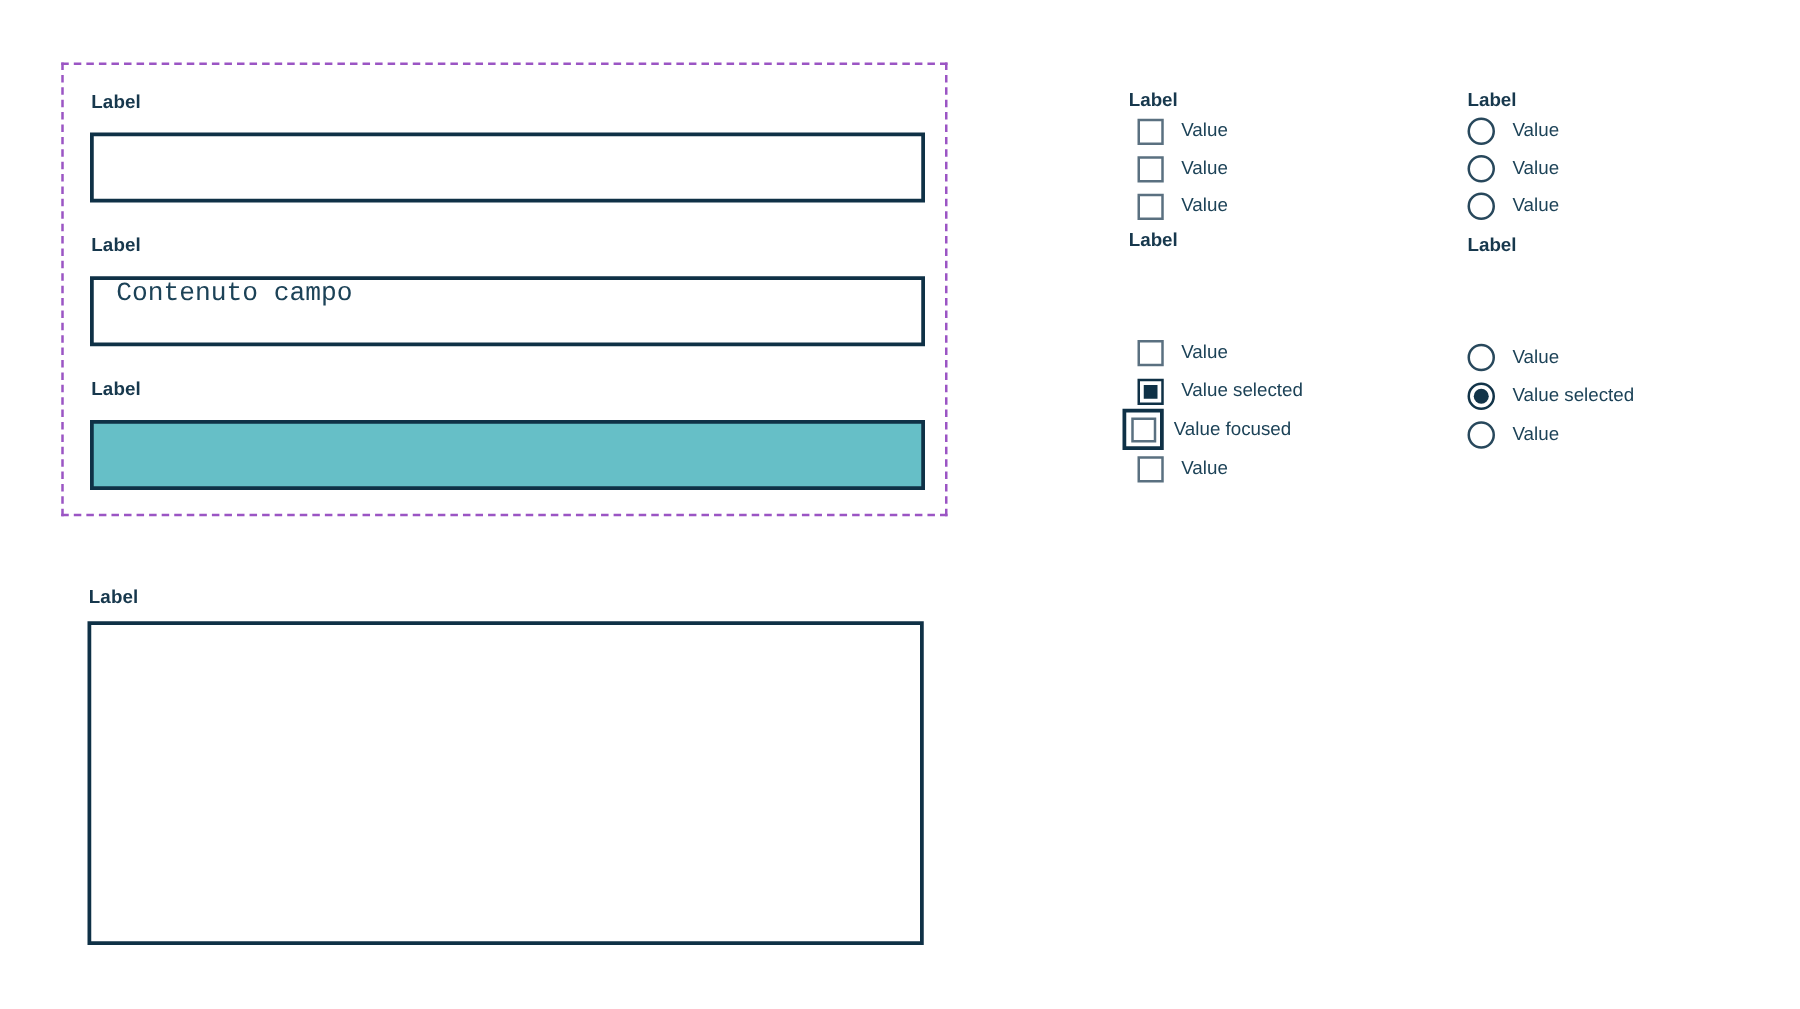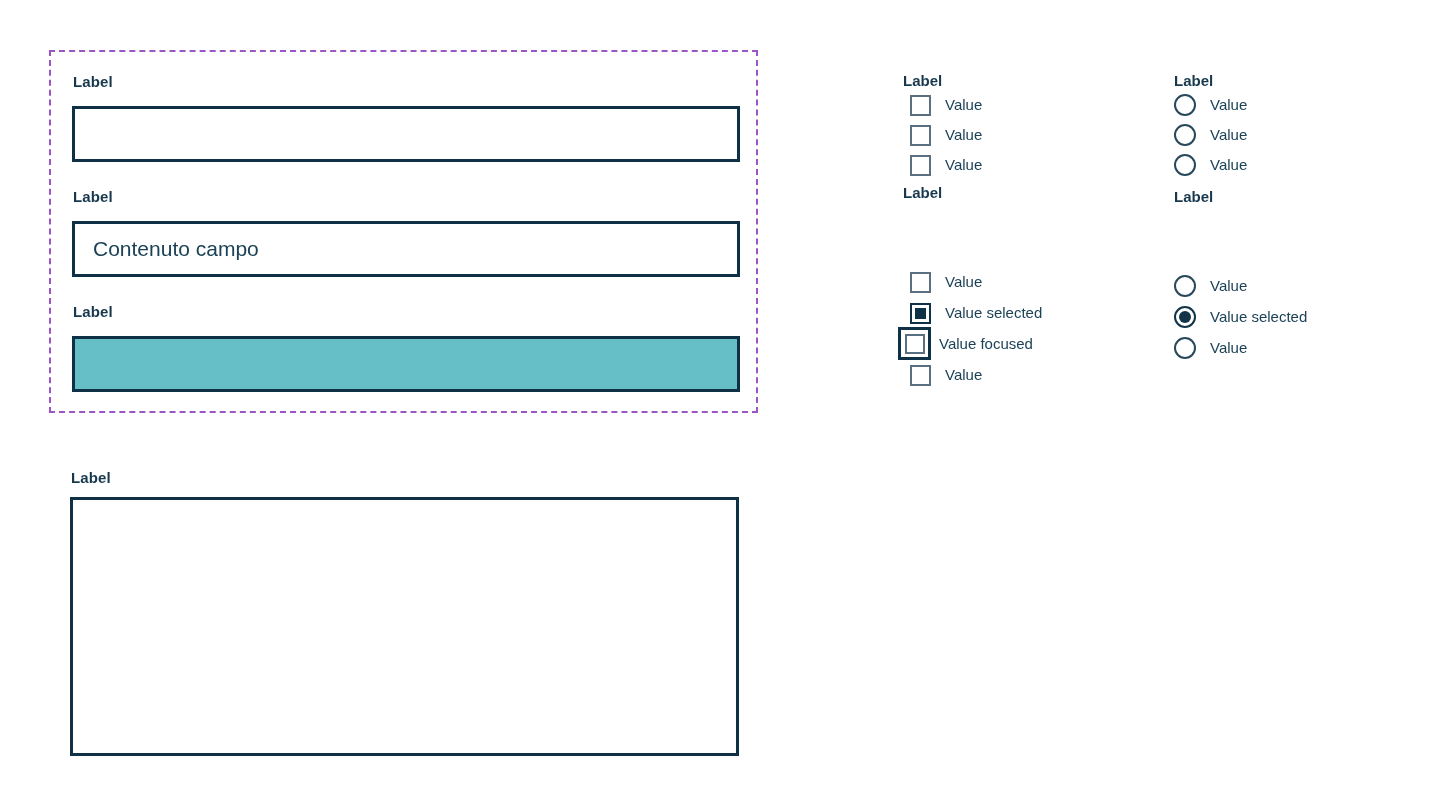--- a/index.html
+++ b/index.html
@@ -48,22 +48,22 @@
 
   .text-input {
     position: absolute;
     left: 21px;
     width: 668px;
     height: 56px;
     box-sizing: border-box;
     border: 3px solid #0f3146;
     background: #ffffff;
     display: flex;
-    align-items: center;
     padding: 0 18px;
+    font-family: Liberation Mono, monospace;
   }
   .input-empty { top: 54px; }
   .input-filled { top: 169px; }
   .input-teal {
     top: 284px;
     background: #66bfc7;
   }
   .input-value {
     font-size: 21px;
     color: #1c4257;

